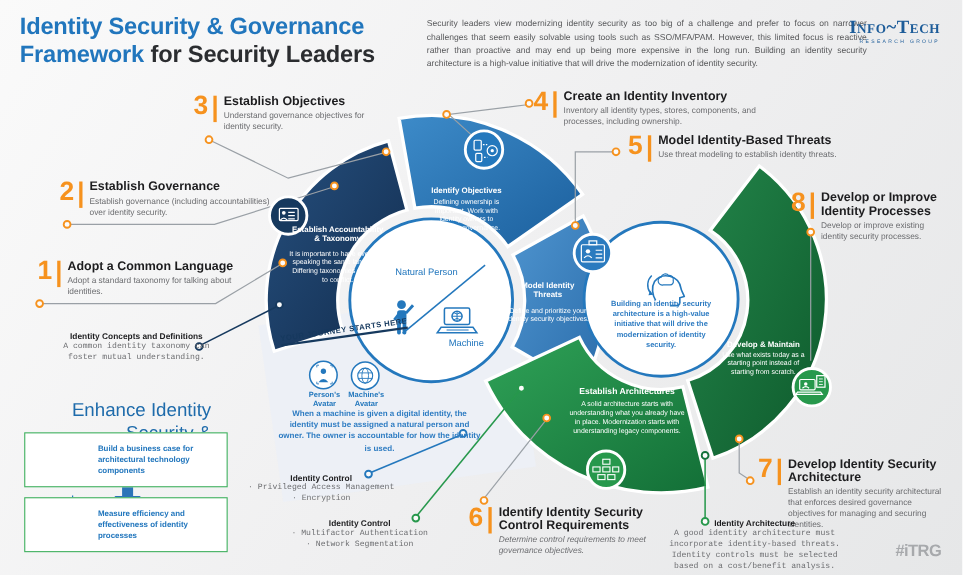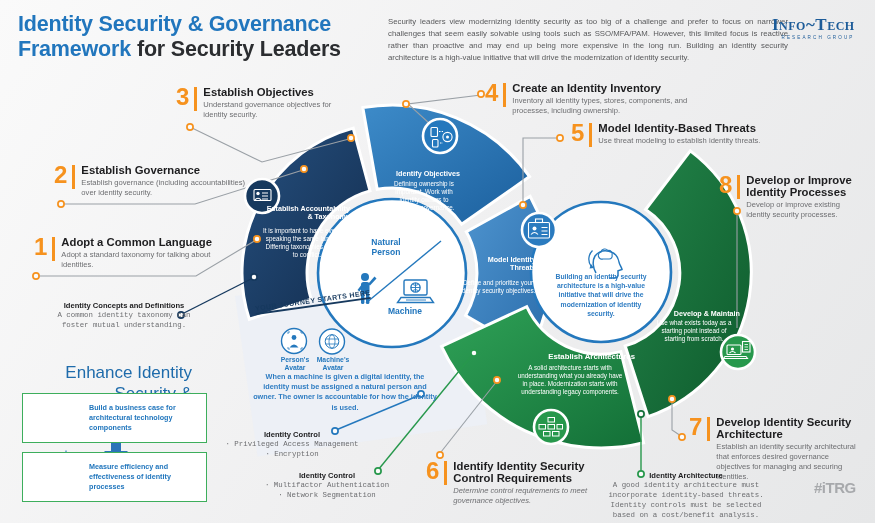--- a/index.html
+++ b/index.html
@@ -21,23 +21,23 @@
   
   .step{position:absolute;display:flex;align-items:flex-start;}
   .num{font-size:24px;font-weight:800;color:#F6921E;line-height:.9;}
   .nbar{width:3px;height:24px;background:#F6921E;margin:1px 6px 0 5px;flex:none;}
   .stit{font-size:11.3px;font-weight:bold;color:#1d1d1f;line-height:1.08;}
   .sdesc{font-size:7.6px;color:#6d6e71;line-height:1.3;margin-top:2px;}
   
   .ntit{font-size:7.6px;font-weight:bold;color:#1d1d1f;line-height:1.2;}
   .ndesc{font-size:7.4px;color:#6d6e71;line-height:1.35;margin-top:1px;font-family:Liberation Mono, monospace;}
   
-  .wtit{font-size:7.2px;font-weight:bold;color:#fff;line-height:1.15;text-align:right;}
+  .wtit{font-size:7.2px;font-weight:bold;color:#fff;line-height:1.15;}
   .wdesc{font-size:6.3px;color:#fff;line-height:1.25;}
-  .c1top,.c1bot{font-size:8.5px;font-weight:bold;color:#2176BD;line-height:1.15;}
+  .c1top,.c1bot{font-size:8.5px;font-weight:normal;color:#2176BD;line-height:1.15;text-align:right;}
   .c2msg{font-size:6.8px;font-weight:600;color:#2e7cc2;line-height:1.35;}
   .journey{font-size:7px;font-weight:bold;color:#16395e;letter-spacing:.4px;
     border-bottom:2px solid #16395e;padding-bottom:1px;transform:rotate(-8deg);transform-origin:left bottom;white-space:nowrap;}
   .avlabel{font-size:6.8px;font-weight:bold;color:#2478bd;line-height:1.15;}
   .avnote{font-size:7.3px;font-weight:600;color:#2e7cc2;line-height:1.4;}
   
   .enh-head{font-size:17px;font-weight:normal;color:#1e6bab;line-height:1.25;text-align:right;}
   .enh-box{position:absolute;background:#fff;border:1.4px solid #3dae5c;display:flex;align-items:center;}
   .enh-txt{font-size:7.2px;font-weight:bold;color:#2176BD;line-height:1.35;}
 </style>
@@ -265,21 +265,21 @@
   <div><span class="t-blue">Identity Security &amp; Governance</span></div>
   <div>
     <span class="t-blue">Framework</span><span class="t-dark">for Security Leaders</span>
   </div>
 </div>
 <div class="abs intro" style="left:388px;top:16px;">Security leaders view modernizing identity security as too big of a challenge and prefer to focus on narrower challenges that seem easily solvable using tools such as SSO/MFA/PAM. However, this limited focus is reactive rather than proactive and may end up being more expensive in the long run. Building an identity security architecture is a high-value initiative that will drive the modernization of identity security.</div>
 <div class="abs" style="left:772px;top:15px;width:92px;">
   <div class="brand">Info~Tech</div>
   <div class="brand-sub">RESEARCH GROUP</div>
 </div>
-<div class="abs footer-logo" style="left:814px;top:479px;">#iTRG</div>
+<div class="abs footer-logo" style="left:814px;top:492px;">#iTRG</div>
 
 <div class="step" style="left:34px;top:236px;width:235px;">
   <span class="num">1</span>
       <span class="nbar"></span>
   <div>
         <div class="stit">Adopt a Common Language</div>
        <div class="sdesc" style="width:170px;">Adopt a standard taxonomy for talking about identities.</div>
       </div>
 </div>
 <div class="step" style="left:54px;top:164px;width:245px;">

